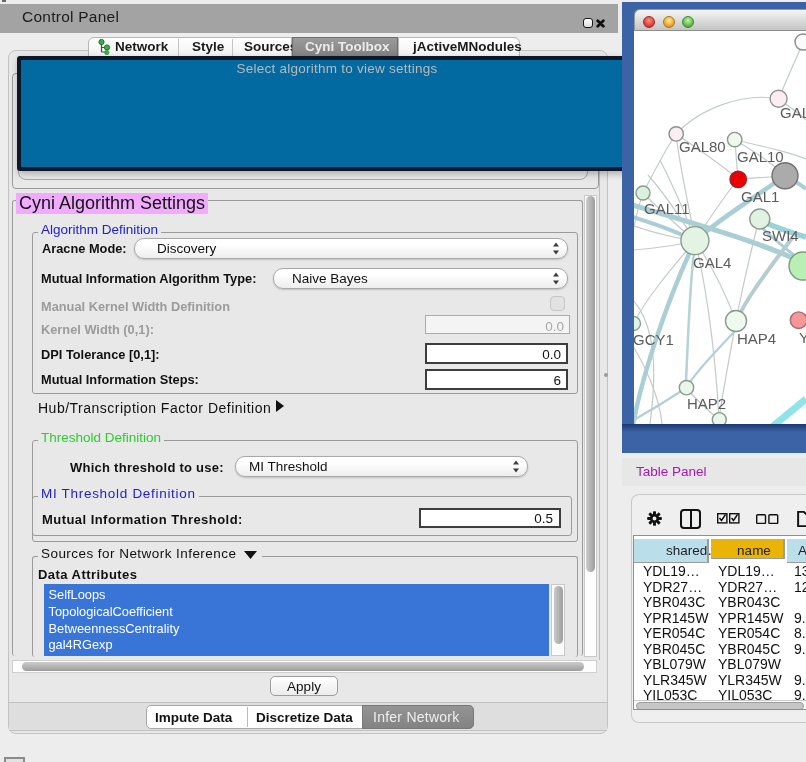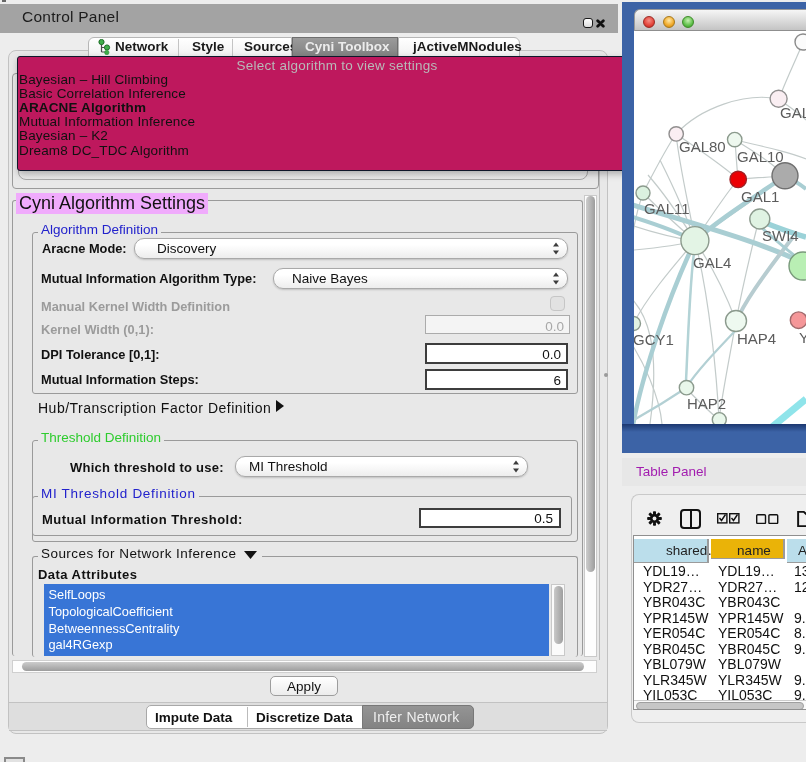--- a/index.html
+++ b/index.html
@@ -143,30 +143,22 @@
 </div>
 
 <div class="abs" style="left:9px;top:702px;width:598px;height:29px;background:#dedede;border-top:1px solid #c2c2c2;border-bottom:1px solid #c2c2c2;"></div>
 <div class="abs" style="left:146px;top:705px;width:328px;height:24px;background:#fff;border:1px solid #a8a8a8;border-radius:5px;"></div>
 <div class="abs" style="left:247px;top:707px;width:1px;height:20px;background:#bbb;"></div>
 <div class="abs" style="left:155px;top:710px;font-size:13.5px;font-weight:bold;color:#111;">Impute Data</div>
 <div class="abs" style="left:256px;top:710px;font-size:13.5px;font-weight:bold;color:#111;">Discretize Data</div>
 <div class="abs" style="left:362px;top:705px;width:112px;height:24px;background:linear-gradient(#949494,#838383);border:1px solid #787878;border-radius:0 5px 5px 0;"></div>
 <div class="abs" style="left:373px;top:709px;font-size:14px;letter-spacing:0.25px;color:#efefef;">Infer Network</div>
 
-<div class="abs" style="left:17px;top:56px;width:640px;height:115px;background:#be185d;border:1px solid #0f172a;border-radius:3px;box-shadow:1px 3px 7px rgba(0,0,0,0.28);">
+<div class="abs" style="left:17px;top:56px;width:640px;height:115px;background:#0369a1;border:4px solid #0f172a;border-radius:3px;box-shadow:1px 3px 7px rgba(0,0,0,0.28);">
   <div style="text-align:center;font-size:13.5px;letter-spacing:0.25px;color:#b9b9b9;padding-top:2px;line-height:14.1px;">Select algorithm to view settings</div>
-  <div style="font-size:13.5px;letter-spacing:0.15px;color:#111;padding-left:1px;line-height:14.1px;padding-top:0;">
-    Bayesian – Hill Climbing<br>
-    Basic Correlation Inference<br>
-    <span class="bold">ARACNE Algorithm</span><br>
-    Mutual Information Inference<br>
-    Bayesian – K2<br>
-    Dream8 DC_TDC Algorithm
-  </div>
 </div>
 
 <div class="abs" style="left:604px;top:373px;width:4px;height:4px;border-radius:50%;background:#9a9a9a;"></div>
 
 <div class="abs" style="left:622px;top:2px;width:184px;height:451px;background:#3c63a6;"></div>
 
 <div class="abs" style="left:622px;top:424px;width:184px;height:8px;background:linear-gradient(#1c3870,#3c63a6);"></div>
 
 <div class="abs" style="left:634px;top:9px;width:172px;height:22px;background:linear-gradient(#f6f6f6,#c4c4c4);border-radius:6px 0 0 0;border-top:1px solid #999;border-left:1px solid #999;border-bottom:1px solid #8f8f8f;"></div>
 

